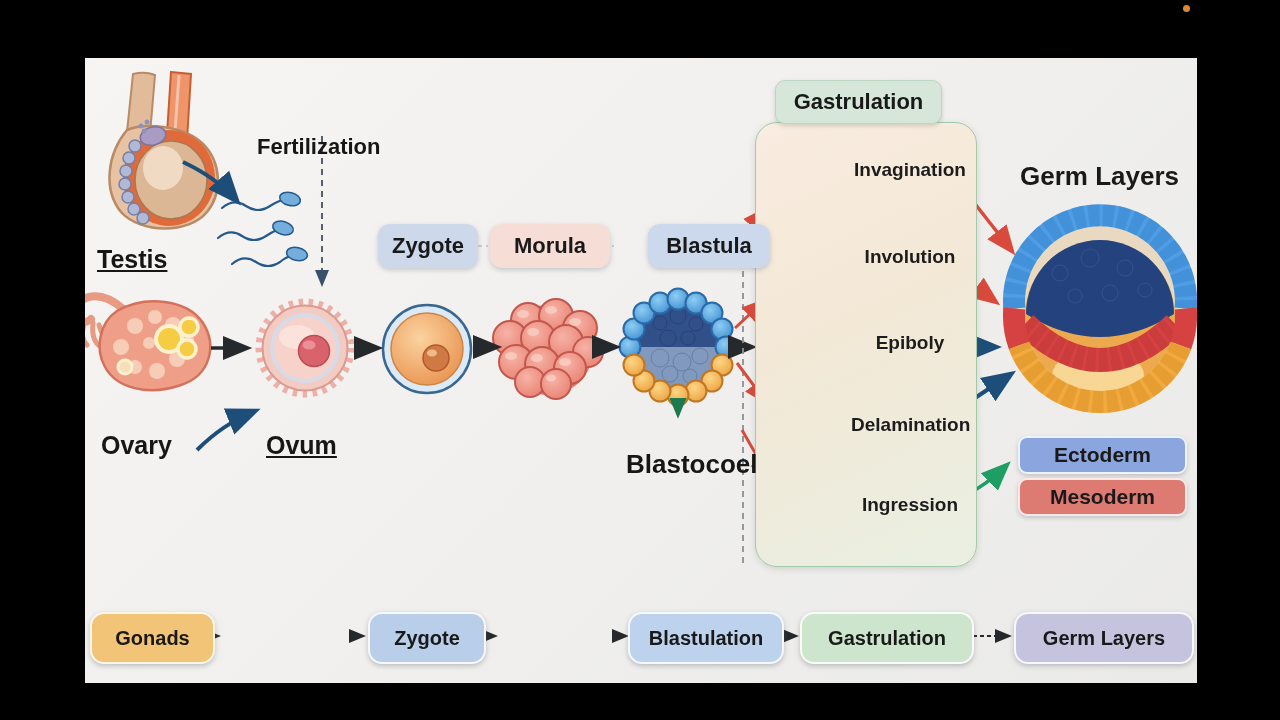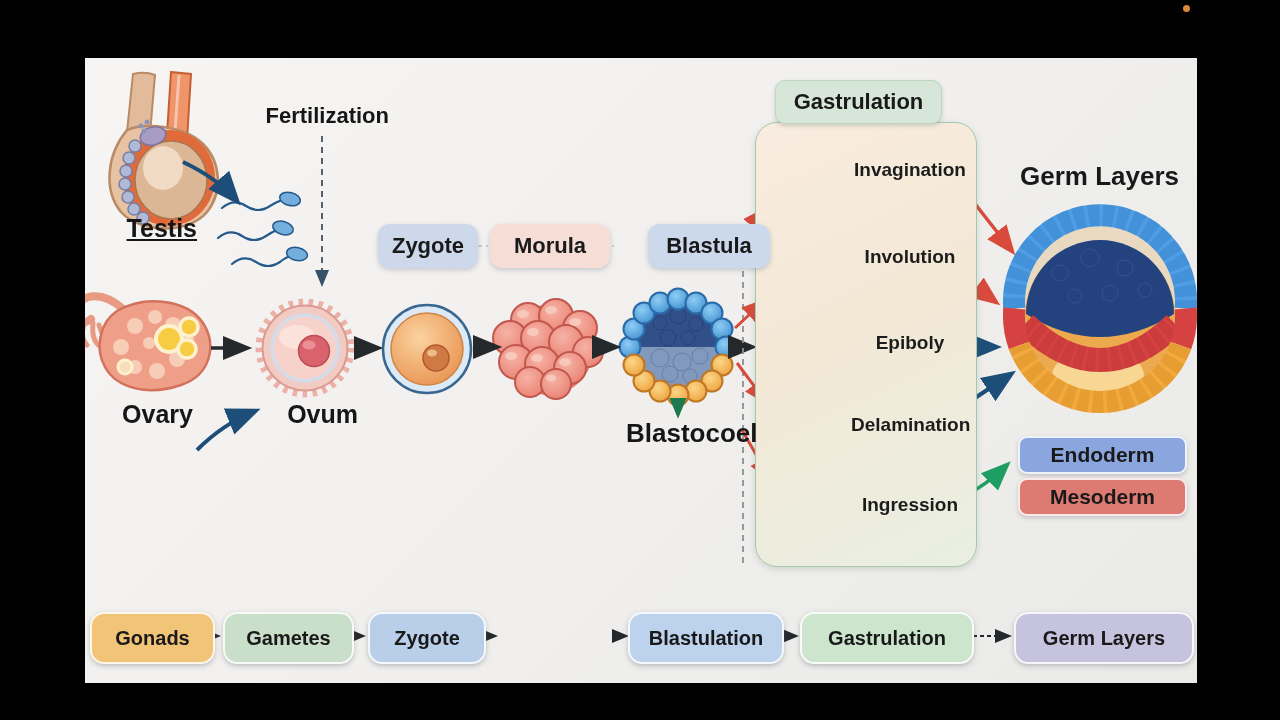--- a/index.html
+++ b/index.html
@@ -1,24 +1,24 @@
 <!DOCTYPE html>
 <html><head>
 <meta charset="utf-8">
 <style>
   html,body{margin:0;padding:0;background:#000;width:1280px;height:720px;overflow:hidden;}
   body{font-family:"Liberation Sans",sans-serif;color:#191919;position:relative;}
   .canvas{position:absolute;left:85px;top:58px;width:1112px;height:625px;
           background:linear-gradient(135deg,#f6f5f3 0%,#f0efed 55%,#eaeae8 100%);overflow:hidden;}
   .art{position:absolute;left:0;top:0;width:1112px;height:625px;}
-  .lbl{position:absolute;font-weight:700;text-align:right;line-height:1.1;color:#161616;}
+  .lbl{position:absolute;font-weight:700;text-align:left;line-height:1.1;color:#161616;margin-top:31px;}
   .lbl-fert{left:172px;top:46px;width:132px;font-size:22px;}
   .lbl-testis{left:12px;top:157px;width:100px;font-size:25px;text-decoration:underline;}
   .lbl-ovary{left:16px;top:343px;width:92px;font-size:25px;}
-  .lbl-ovum{left:181px;top:343px;width:92px;font-size:25px;}
+  .lbl-ovum{left:181px;top:343px;width:92px;font-size:25px;text-decoration:underline;}
   .lbl-blastocoel{left:541px;top:361px;width:106px;font-size:26px;}
   .stagebox{position:absolute;top:166px;height:44px;border-radius:12px;display:flex;align-items:center;justify-content:center;
             font-weight:700;font-size:22px;box-shadow:0 2px 5px rgba(110,120,140,.35);}
   .stage-zygote{left:293px;width:100px;}
   .stage-morula{left:405px;width:120px;}
   .stage-blastula{left:531px;width:122px;margin-left:32px;}
   .gpanel{position:absolute;left:670px;top:64px;width:220px;height:443px;border-radius:22px;
           background:linear-gradient(155deg,#f9ece0 0%,#f3e8d6 45%,#e9efe2 100%);
           border:1.5px solid #a3c9ab;box-shadow:0 2px 6px rgba(120,130,120,.25);}
   .gheader{position:absolute;left:690px;top:22px;width:165px;height:42px;border-radius:10px;background:#d6e7da;
@@ -363,25 +363,24 @@
 <div class="stagebox stage-morula" style="background: rgb(246, 222, 215);">Morula</div>
 <div class="stagebox stage-blastula" style="background: rgb(204, 216, 236);">Blastula</div>
 
 <div class="gitem" style="top:101px">Invagination</div>
 <div class="gitem" style="top:188px">Involution</div>
 <div class="gitem" style="top:274px">Epiboly</div>
 <div class="gitem" style="top:356px">Delamination</div>
 <div class="gitem" style="top:436px">Ingression</div>
 
 <div class="germ-title">Germ Layers</div>
-<div class="legend" style="top: 378px; background: rgb(139, 166, 222);">Endoderm</div>
+<div class="legend" style="top: 378px; background: rgb(139, 166, 222);">Ectoderm</div>
 <div class="legend" style="top: 420px; background: rgb(221, 123, 115);">Mesoderm</div>
 
 <div class="step" style="left: 5px; width: 121px; background: rgb(241, 196, 119);">Gonads</div>
-<div class="step" style="left: 138px; width: 127px; background: rgb(201, 223, 201);">Gametes</div>
 <div class="step" style="left: 283px; width: 114px; background: rgb(185, 207, 233);">Zygote</div>
 <div class="step" style="left: 543px; width: 152px; background: rgb(189, 211, 237);">Blastulation</div>
 <div class="step" style="left: 715px; width: 170px; background: rgb(205, 229, 205);">Gastrulation</div>
 <div class="step" style="left: 929px; width: 176px; background: rgb(198, 195, 222);">Germ Layers</div>
 
 </div>
 
 <div class="rec-dot" style="background: rgb(217, 137, 59);"></div>
 
 </body></html>

